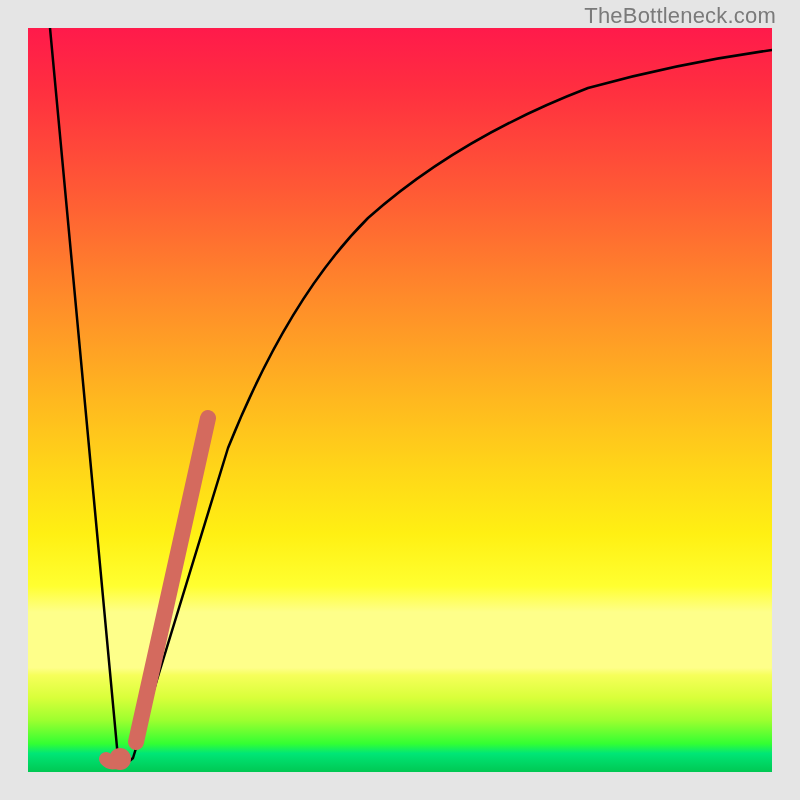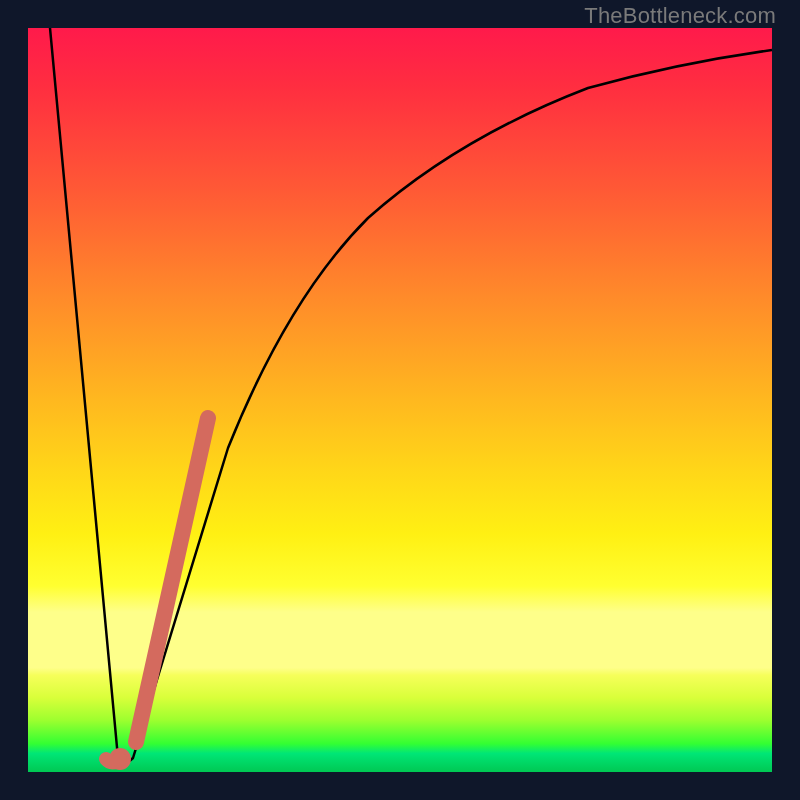--- a/index.html
+++ b/index.html
@@ -10,21 +10,21 @@
     overflow: hidden;
     background: #000;
     font-family: Arial, Helvetica, sans-serif;
   }
   .frame {
     position: absolute;
     top: 0;
     left: 0;
     width: 800px;
     height: 800px;
-    background: #0f172a;
+    background: #e5e5e5;
   }
   .plot-area {
     position: absolute;
     top: 28px;
     left: 28px;
     width: 744px;
     height: 744px;
     
     background: linear-gradient(to bottom,
       #ff1a4b 0%,

